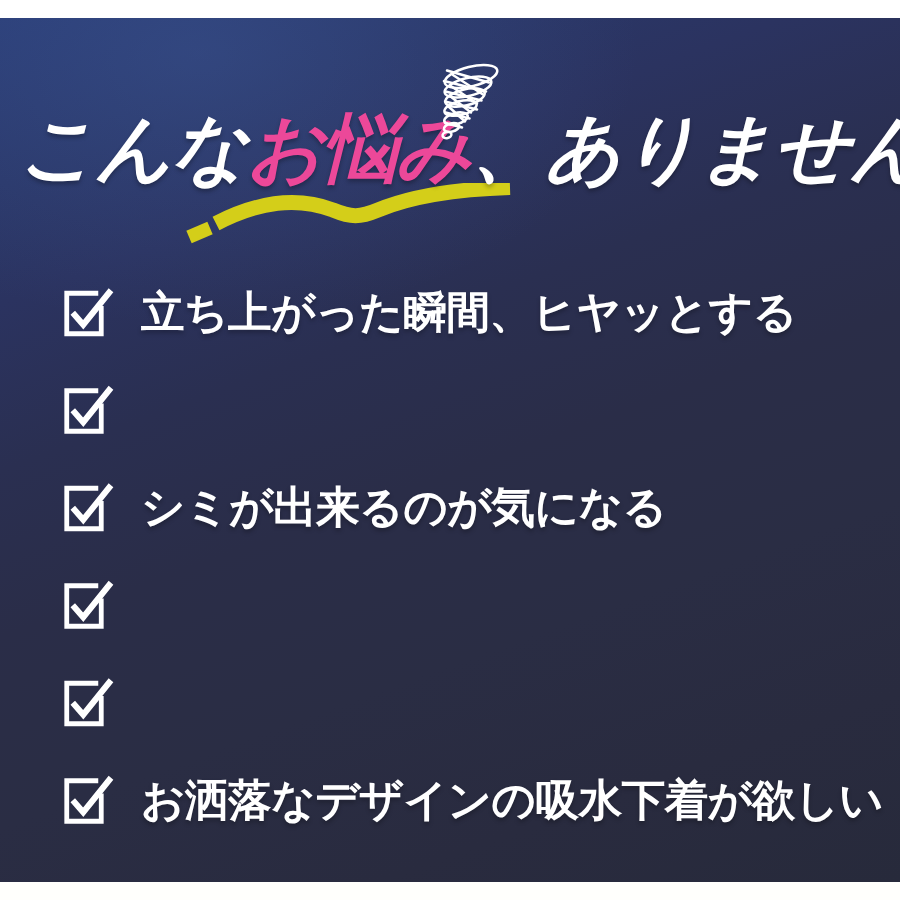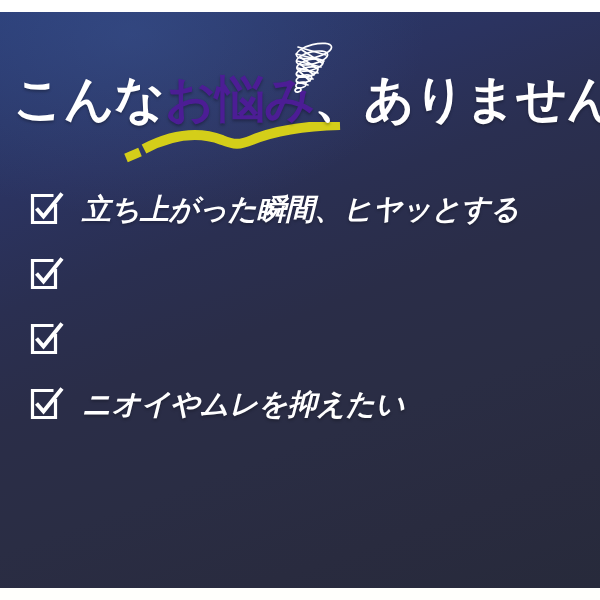--- a/index.html
+++ b/index.html
@@ -56,24 +56,24 @@
     white-space: nowrap;
     font-size: 50px;
     line-height: 62px;
     font-weight: 700;
     color: #ffffff;
     letter-spacing: -0.5px;
     z-index: 4;
     text-shadow: 0 2px 3px rgba(0,0,0,0.28);
   }
   .headline .hl-accent {
-    color: #4c1d95;
+    color: #ec4899;
     letter-spacing: -1px;
   }
-  .headline .hl-seg { display: inline; }
+  .headline .hl-seg { display: inline; font-style: italic; }
 
   
   .underline-swoosh {
     position: absolute;
     left: 118px;
     top: 122px;
     width: 230px;
     height: 46px;
     z-index: 3;
     pointer-events: none;
@@ -86,25 +86,24 @@
     top: 38px;
     width: 70px;
     height: 70px;
     z-index: 5;
     pointer-events: none;
   }
 
   
   .checklist {
     position: absolute;
-    left: 4px;
+    left: 16px;
     top: 176px;
     width: 544px;
     z-index: 4;
-    font-style: italic;
   }
   .check-row {
     position: relative;
     height: 65px;
     display: flex;
     align-items: center;
   }
   .check-icon {
     position: relative;
     flex: 0 0 auto;
@@ -190,39 +189,56 @@
 
     <div class="check-row">
       <span class="check-icon">
         <svg viewBox="0 0 36 38" width="36" height="38" fill="none" xmlns="http://www.w3.org/2000/svg">
           <path d="M25.5 5.5 H4.5 V32.5 H27.5 V14" stroke="#ffffff" stroke-width="3.2" stroke-linejoin="miter" stroke-linecap="butt" fill="none"></path>
           <path d="M8.5 18.5 L15.5 26.5 L34 3.5" stroke="#ffffff" stroke-width="4" stroke-linecap="butt" stroke-linejoin="miter" fill="none"></path>
         </svg>
       </span>
     </div>
 
-
-    <div class="check-row">
-      <span class="check-icon">
-        <svg viewBox="0 0 36 38" width="36" height="38" fill="none" xmlns="http://www.w3.org/2000/svg">
-          <path d="M25.5 5.5 H4.5 V32.5 H27.5 V14" stroke="#ffffff" stroke-width="3.2" stroke-linejoin="miter" stroke-linecap="butt" fill="none"></path>
-          <path d="M8.5 18.5 L15.5 26.5 L34 3.5" stroke="#ffffff" stroke-width="4" stroke-linecap="butt" stroke-linejoin="miter" fill="none"></path>
-        </svg>
-      </span>
-    </div>
-
-    <div class="check-row">
-      <span class="check-icon">
-        <svg viewBox="0 0 36 38" width="36" height="38" fill="none" xmlns="http://www.w3.org/2000/svg">
-          <path d="M25.5 5.5 H4.5 V32.5 H27.5 V14" stroke="#ffffff" stroke-width="3.2" stroke-linejoin="miter" stroke-linecap="butt" fill="none"></path>
-          <path d="M8.5 18.5 L15.5 26.5 L34 3.5" stroke="#ffffff" stroke-width="4" stroke-linecap="butt" stroke-linejoin="miter" fill="none"></path>
-        </svg>
-      </span>
-      <span class="check-label">ニオイやムレを抑えたい</span>
-    </div>
-
+    <div class="check-row">
+      <span class="check-icon">
+        <svg viewBox="0 0 36 38" width="36" height="38" fill="none" xmlns="http://www.w3.org/2000/svg">
+          <path d="M25.5 5.5 H4.5 V32.5 H27.5 V14" stroke="#ffffff" stroke-width="3.2" stroke-linejoin="miter" stroke-linecap="butt" fill="none"></path>
+          <path d="M8.5 18.5 L15.5 26.5 L34 3.5" stroke="#ffffff" stroke-width="4" stroke-linecap="butt" stroke-linejoin="miter" fill="none"></path>
+        </svg>
+      </span>
+      <span class="check-label">シミが出来るのが気になる</span>
+    </div>
+
+    <div class="check-row">
+      <span class="check-icon">
+        <svg viewBox="0 0 36 38" width="36" height="38" fill="none" xmlns="http://www.w3.org/2000/svg">
+          <path d="M25.5 5.5 H4.5 V32.5 H27.5 V14" stroke="#ffffff" stroke-width="3.2" stroke-linejoin="miter" stroke-linecap="butt" fill="none"></path>
+          <path d="M8.5 18.5 L15.5 26.5 L34 3.5" stroke="#ffffff" stroke-width="4" stroke-linecap="butt" stroke-linejoin="miter" fill="none"></path>
+        </svg>
+      </span>
+    </div>
+
+    <div class="check-row">
+      <span class="check-icon">
+        <svg viewBox="0 0 36 38" width="36" height="38" fill="none" xmlns="http://www.w3.org/2000/svg">
+          <path d="M25.5 5.5 H4.5 V32.5 H27.5 V14" stroke="#ffffff" stroke-width="3.2" stroke-linejoin="miter" stroke-linecap="butt" fill="none"></path>
+          <path d="M8.5 18.5 L15.5 26.5 L34 3.5" stroke="#ffffff" stroke-width="4" stroke-linecap="butt" stroke-linejoin="miter" fill="none"></path>
+        </svg>
+      </span>
+    </div>
+
+    <div class="check-row">
+      <span class="check-icon">
+        <svg viewBox="0 0 36 38" width="36" height="38" fill="none" xmlns="http://www.w3.org/2000/svg">
+          <path d="M25.5 5.5 H4.5 V32.5 H27.5 V14" stroke="#ffffff" stroke-width="3.2" stroke-linejoin="miter" stroke-linecap="butt" fill="none"></path>
+          <path d="M8.5 18.5 L15.5 26.5 L34 3.5" stroke="#ffffff" stroke-width="4" stroke-linecap="butt" stroke-linejoin="miter" fill="none"></path>
+        </svg>
+      </span>
+      <span class="check-label">お洒落なデザインの吸水下着が欲しい</span>
+    </div>
 
   </div>
 
   <div class="strip top"></div>
   <div class="strip bottom"></div>
 
 </div>
 
 </body></html>

